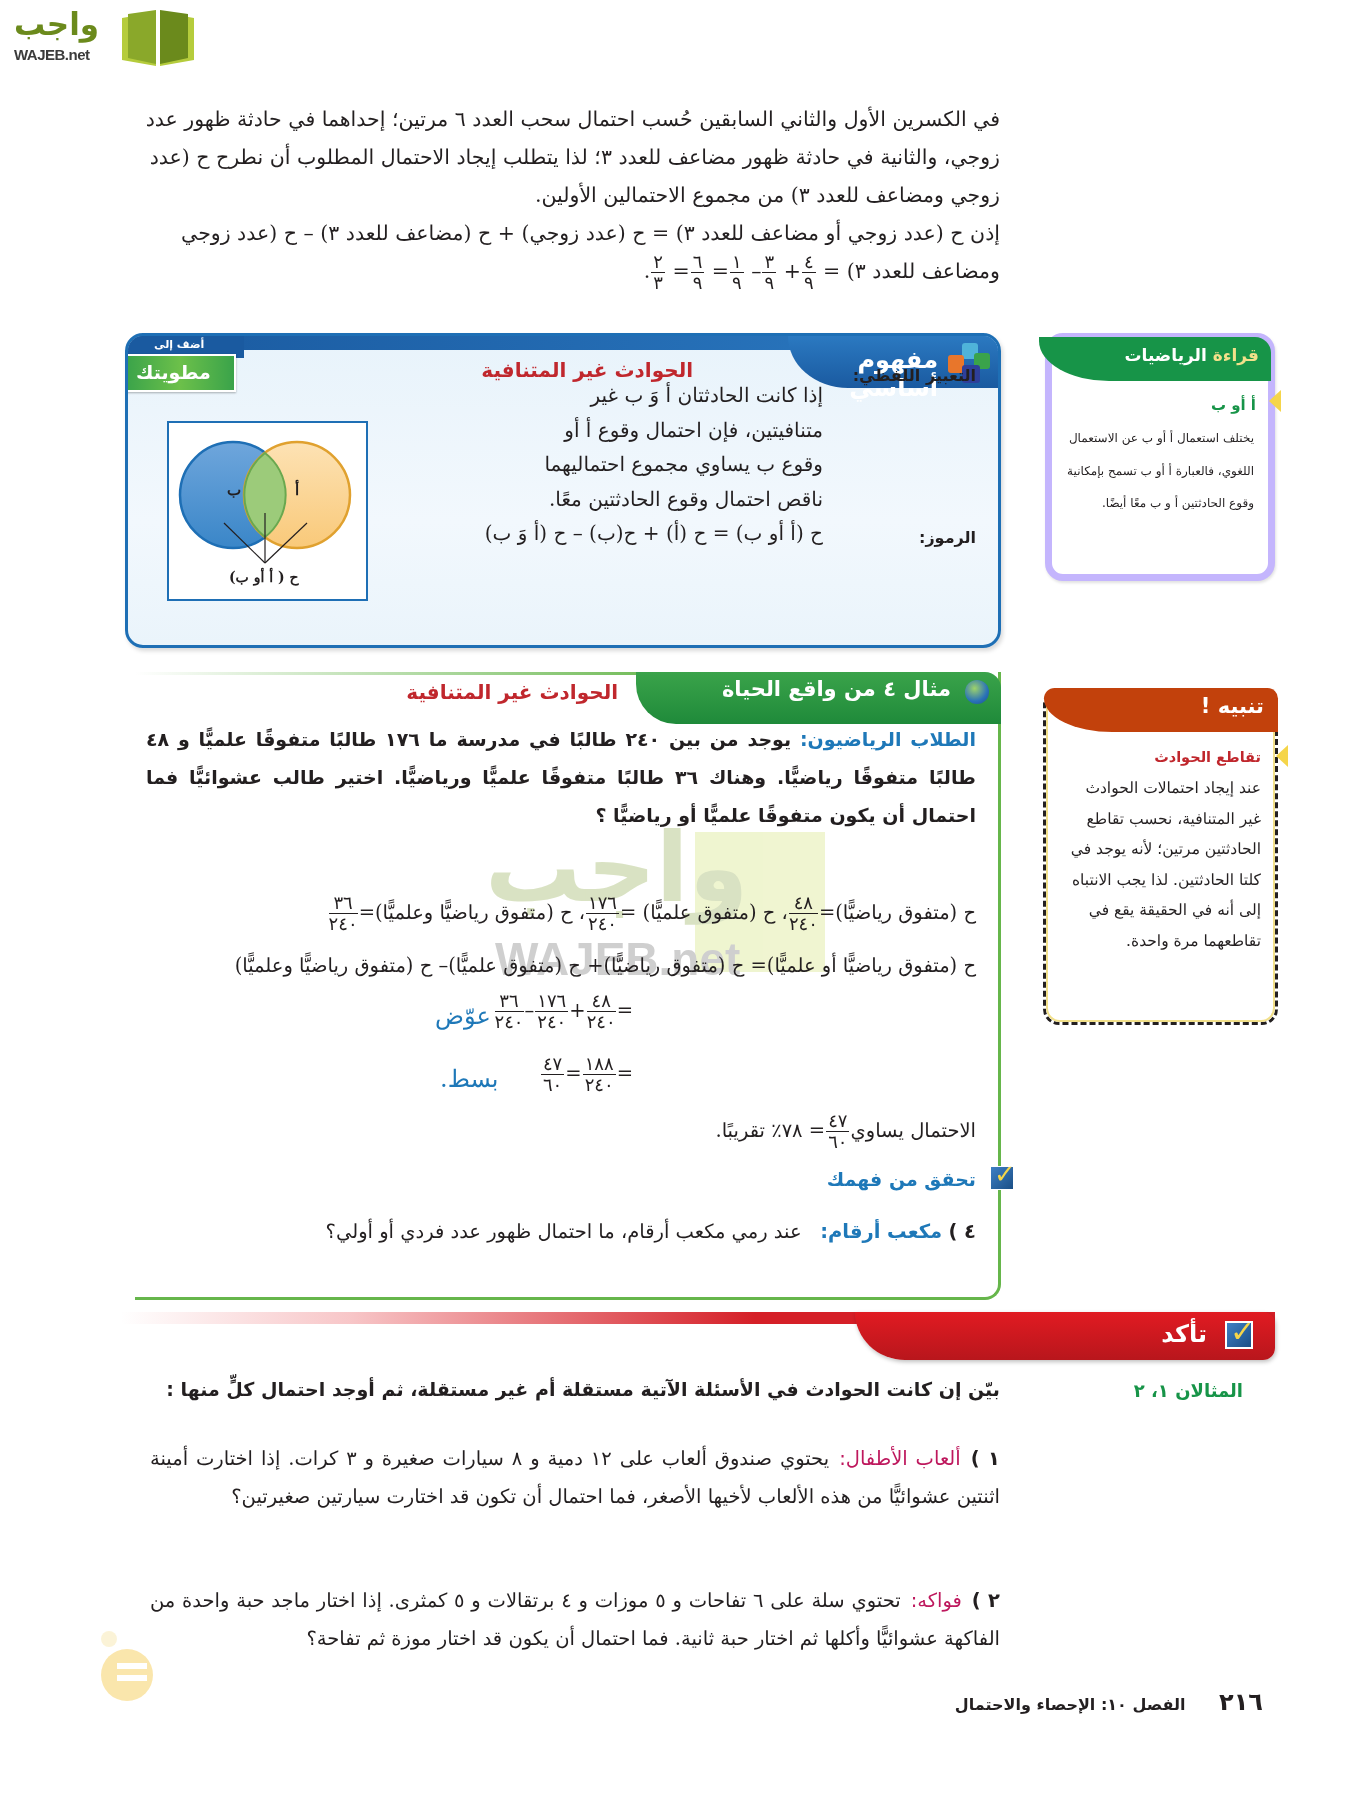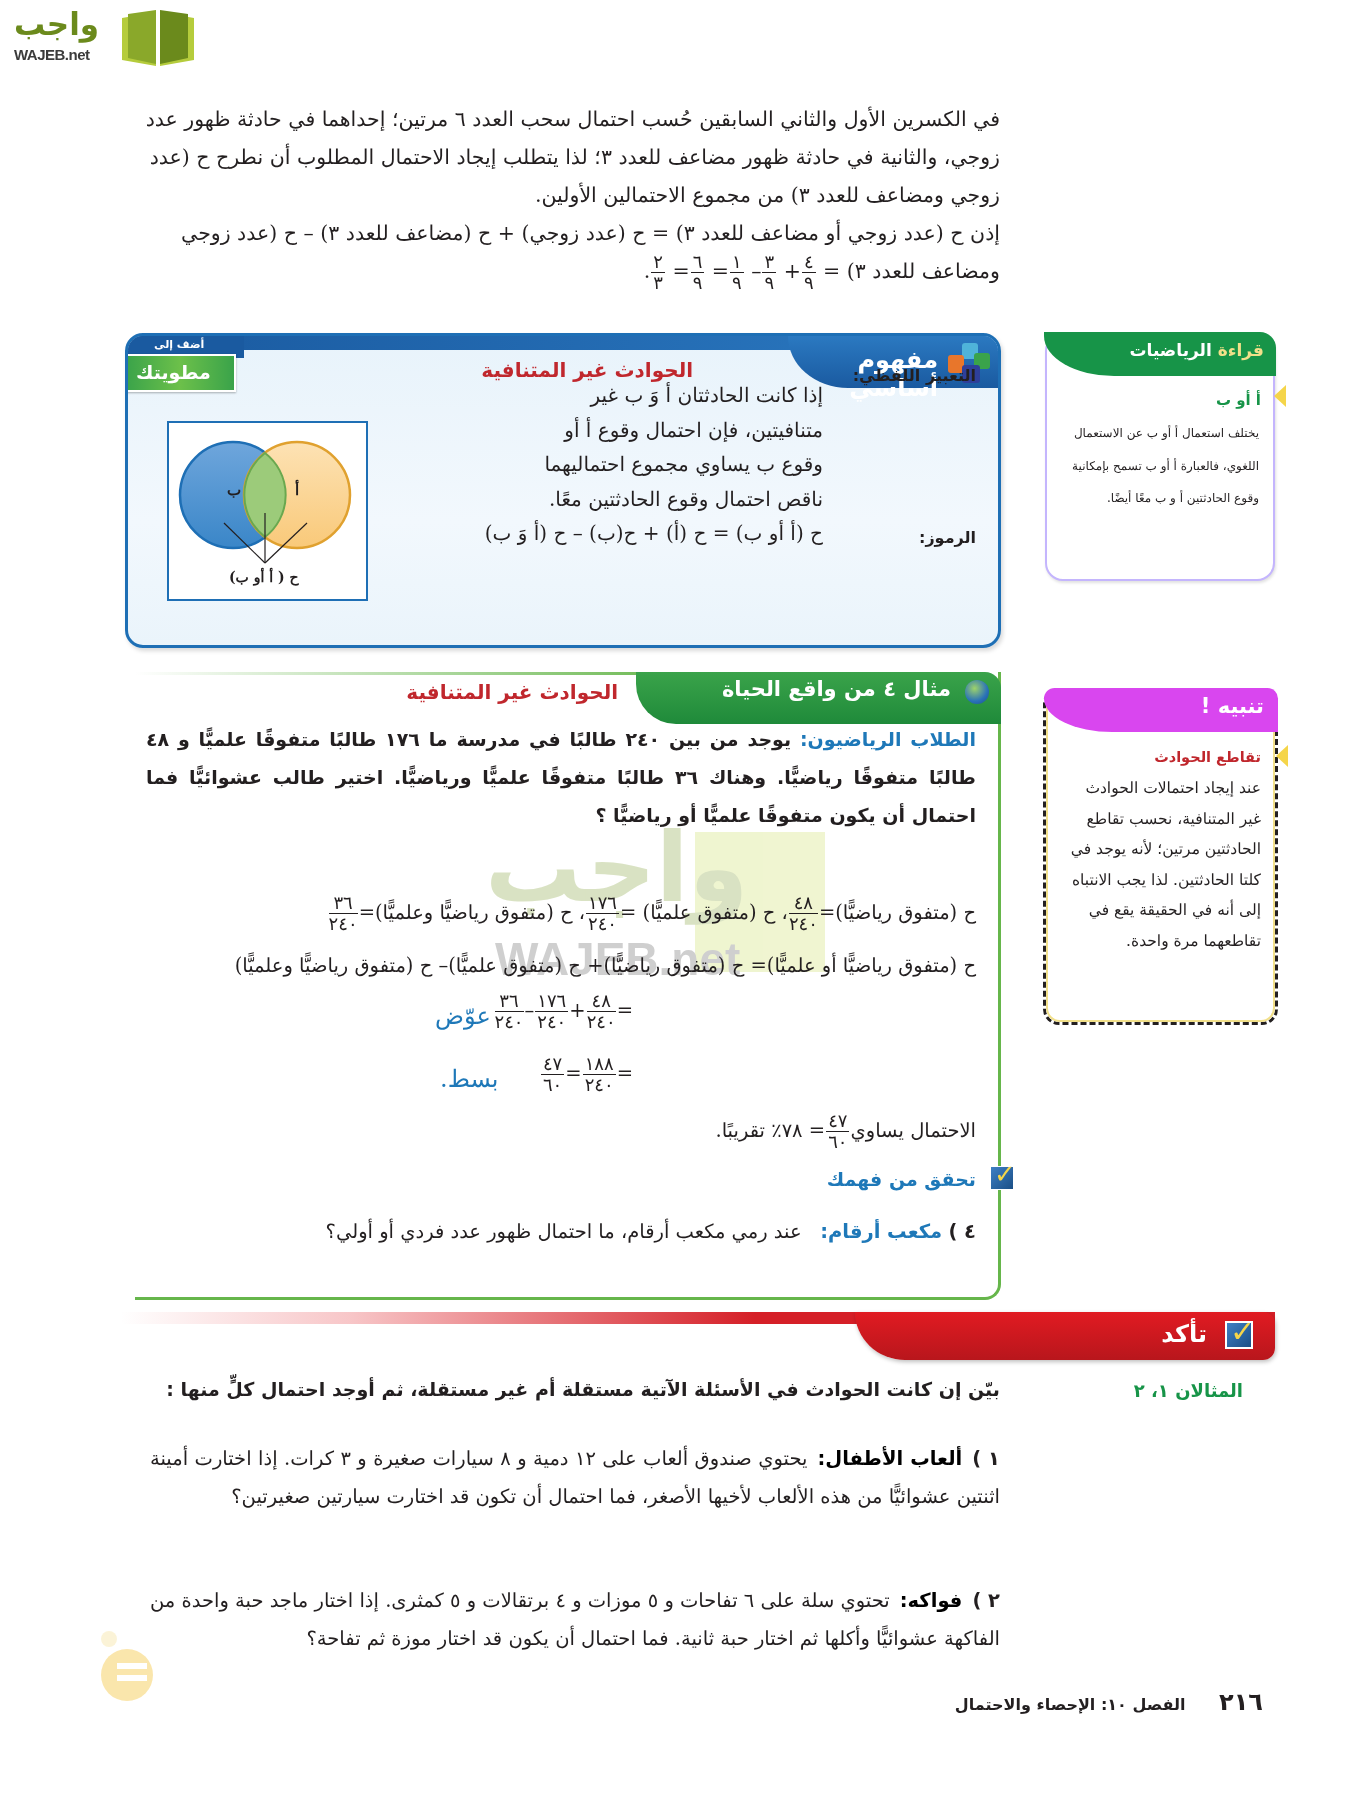--- a/index.html
+++ b/index.html
@@ -31,21 +31,21 @@
   #foldable .top { position: absolute; left: 30px; top: 2px; font-size: 11px; color: #fff; font-weight: bold; font-family: "DejaVu Sans", sans-serif; }
   #foldable .band { position: absolute; left: 0; top: 18px; width: 112px; height: 38px; background: linear-gradient(90deg,#3aa34a,#6cc04a 50%,#3aa34a); border: 2px solid #fff; box-shadow: 0 1px 2px rgba(0,0,0,0.3); }
   #foldable .band span { position: absolute; left: 10px; top: 5px; color: #fff; font-size: 19px; font-weight: bold; font-family: "DejaVu Sans", sans-serif; }
   #foldable .bluebg { position: absolute; left: 0; top: 0; width: 120px; height: 22px; background: #1a5aa0; border-top-left-radius: 14px; }
   #concept .lbl { position: absolute; right: 22px; font-size: 16px; font-weight: bold; font-family: "DejaVu Sans", sans-serif; }
   #concept .verbal { position: absolute; right: 175px; top: 42px; width: 300px; font-size: 20px; line-height: 34.5px; text-align: right; }
   #concept .symbols { position: absolute; right: 175px; top: 258px; font-size: 20px; }
   #venn { position: absolute; left: 39px; top: 85px; width: 201px; height: 180px; background: #fff; border: 2px solid #1e6fb5; }
 
   
-  #reading { left: 1045px; top: 333px; width: 230px; height: 248px; border: 2px solid #c4b5fd; border-radius: 18px; background: #fff; overflow: visible; box-shadow: 1px 2px 3px rgba(0,0,0,0.12); }
+  #reading { left: 1045px; top: 333px; width: 230px; height: 248px; border: 7px solid #c4b5fd; border-radius: 18px; background: #fff; overflow: visible; box-shadow: 1px 2px 3px rgba(0,0,0,0.12); }
   #reading .hdr { position: absolute; right: -3px; top: -3px; width: 232px; height: 44px; background: #179448; border-top-right-radius: 16px; border-bottom-left-radius: 70px 40px; }
   #reading .hdr span { position: absolute; right: 12px; top: 8px; color: #fff; font-size: 17px; font-weight: bold; font-family: "DejaVu Sans", sans-serif; }
   #reading .hdr span b { color: #f2e08a; }
   .tri { position: absolute; right: -13px; width: 0; height: 0; border-top: 11px solid transparent; border-bottom: 11px solid transparent; border-right: 12px solid #f5d54a; }
   #reading .term { position: absolute; right: 12px; top: 56px; color: #179448; font-weight: bold; font-size: 15px; font-family: "DejaVu Sans", sans-serif; }
   #reading .body { position: absolute; right: 14px; top: 82px; width: 205px; font-size: 12px; line-height: 32.5px; text-align: right; }
 
   
   #example { left: 135px; top: 672px; width: 866px; height: 628px; border-right: 3px solid #66b64b; border-bottom: 3px solid #66b64b; border-bottom-right-radius: 16px; }
   #example .topline { position: absolute; left: 0; top: 0; width: 560px; height: 3px; background: linear-gradient(90deg,rgba(102,182,75,0),#66b64b); }
@@ -60,39 +60,39 @@
 
   
   #check { position: absolute; right: 22px; top: 496px; }
   #check .box { position: absolute; right: -38px; top: -2px; width: 24px; height: 24px; background: linear-gradient(135deg,#3f7fc4,#1a4f86); border: 1px solid #fff; }
   #check .box:after { content: "✓"; position: absolute; left: 3px; top: -8px; font-size: 26px; color: #f5d54a; font-weight: bold; font-family: "DejaVu Sans", sans-serif; }
   #check .lbl { color: #1e78b8; font-size: 19px; font-weight: bold; font-family: "DejaVu Sans", sans-serif; white-space: nowrap; }
 
   
   #warning { left: 1043px; top: 688px; width: 235px; height: 337px; border: 3px dashed #231f20; border-radius: 16px; background: #fff; }
   #warning .inner { position: absolute; inset: 0; border: 2px solid #f2e08a; border-radius: 14px; }
-  #warning .hdr { position: absolute; right: -3px; top: -3px; width: 234px; height: 44px; background: #d946ef; border-top-right-radius: 14px; border-top-left-radius: 14px; border-bottom-left-radius: 90px 44px; }
+  #warning .hdr { position: absolute; right: -3px; top: -3px; width: 234px; height: 44px; background: #c2410c; border-top-right-radius: 14px; border-top-left-radius: 14px; border-bottom-left-radius: 90px 44px; }
   #warning .hdr span { position: absolute; right: 14px; top: 6px; color: #fff; font-size: 21px; font-weight: bold; font-family: "DejaVu Sans", sans-serif; }
   #warning .term { position: absolute; right: 14px; top: 58px; color: #c0272d; font-weight: bold; font-size: 14.5px; font-family: "DejaVu Sans", sans-serif; }
   #warning .body { position: absolute; right: 14px; top: 82px; width: 200px; font-size: 15.5px; line-height: 30.5px; text-align: right; }
 
   
   #confirm { left: 120px; top: 1312px; width: 1155px; height: 48px; }
   #confirm .fade { position: absolute; left: 0; top: 0; width: 100%; height: 12px; background: linear-gradient(90deg,rgba(225,27,34,0),rgba(225,27,34,0.25) 20%,#d51f27 55%); }
   #confirm .bar { position: absolute; right: 0; top: 0; width: 420px; height: 48px; background: linear-gradient(180deg,#e11b22,#b8161c); border-top-right-radius: 12px; border-bottom-right-radius: 12px; border-bottom-left-radius: 50px 48px; box-shadow: 1px 2px 4px rgba(0,0,0,0.25); }
   #confirm .bar span { position: absolute; right: 68px; top: 8px; color: #fff; font-size: 24px; font-weight: bold; font-family: "DejaVu Sans", sans-serif; }
   #confirm .cbox { position: absolute; right: 22px; top: 9px; width: 28px; height: 28px; background: linear-gradient(135deg,#3f7fc4,#1a4f86); border: 2px solid #fff; }
   #confirm .cbox:after { content: "✓"; position: absolute; left: 3px; top: -9px; font-size: 30px; color: #f5d54a; font-weight: bold; font-family: "DejaVu Sans", sans-serif; }
 
   #examples-ref { right: 115px; top: 1380px; color: #179448; font-size: 18px; font-weight: bold; font-family: "DejaVu Sans", sans-serif; }
   #instruction { right: 358px; top: 1378px; font-size: 19px; font-weight: bold; font-family: "DejaVu Sans", sans-serif; }
 
   .ex { right: 358px; width: 850px; font-size: 19.5px; line-height: 38px; text-align: justify; }
   .ex .num { font-family: "DejaVu Sans", sans-serif; font-weight: bold; margin-left: 10px; }
-  .ex .tag { color: #000000; font-weight: bold; font-family: "DejaVu Sans", sans-serif; margin-left: 10px; }
+  .ex .tag { color: #be185d; font-weight: normal; font-family: "DejaVu Sans", sans-serif; margin-left: 10px; }
 
   #footer { right: 95px; top: 1688px; font-size: 16px; font-weight: bold; font-family: "DejaVu Sans", sans-serif; white-space: nowrap; }
   #footer .pg { font-size: 24px; margin-left: 28px; }
 
   #watermark { left: 485px; top: 812px; width: 340px; height: 200px; opacity: 0.28; pointer-events: none; direction: ltr; }
   #watermark .ar { position: absolute; left: 0; top: 0; font-size: 96px; font-weight: bold; color: #7a9a2a; font-family: "DejaVu Sans", sans-serif; }
   #watermark .en { position: absolute; left: 10px; top: 120px; font-size: 46px; font-weight: bold; color: #555; font-family: "Liberation Sans", sans-serif; }
   #watermark .book { position: absolute; left: 210px; top: 20px; width: 130px; height: 140px; background: #c9dc5a; }
   #deco { left: 95px; top: 1625px; width: 60px; height: 80px; opacity: 0.45; }
 </style>

